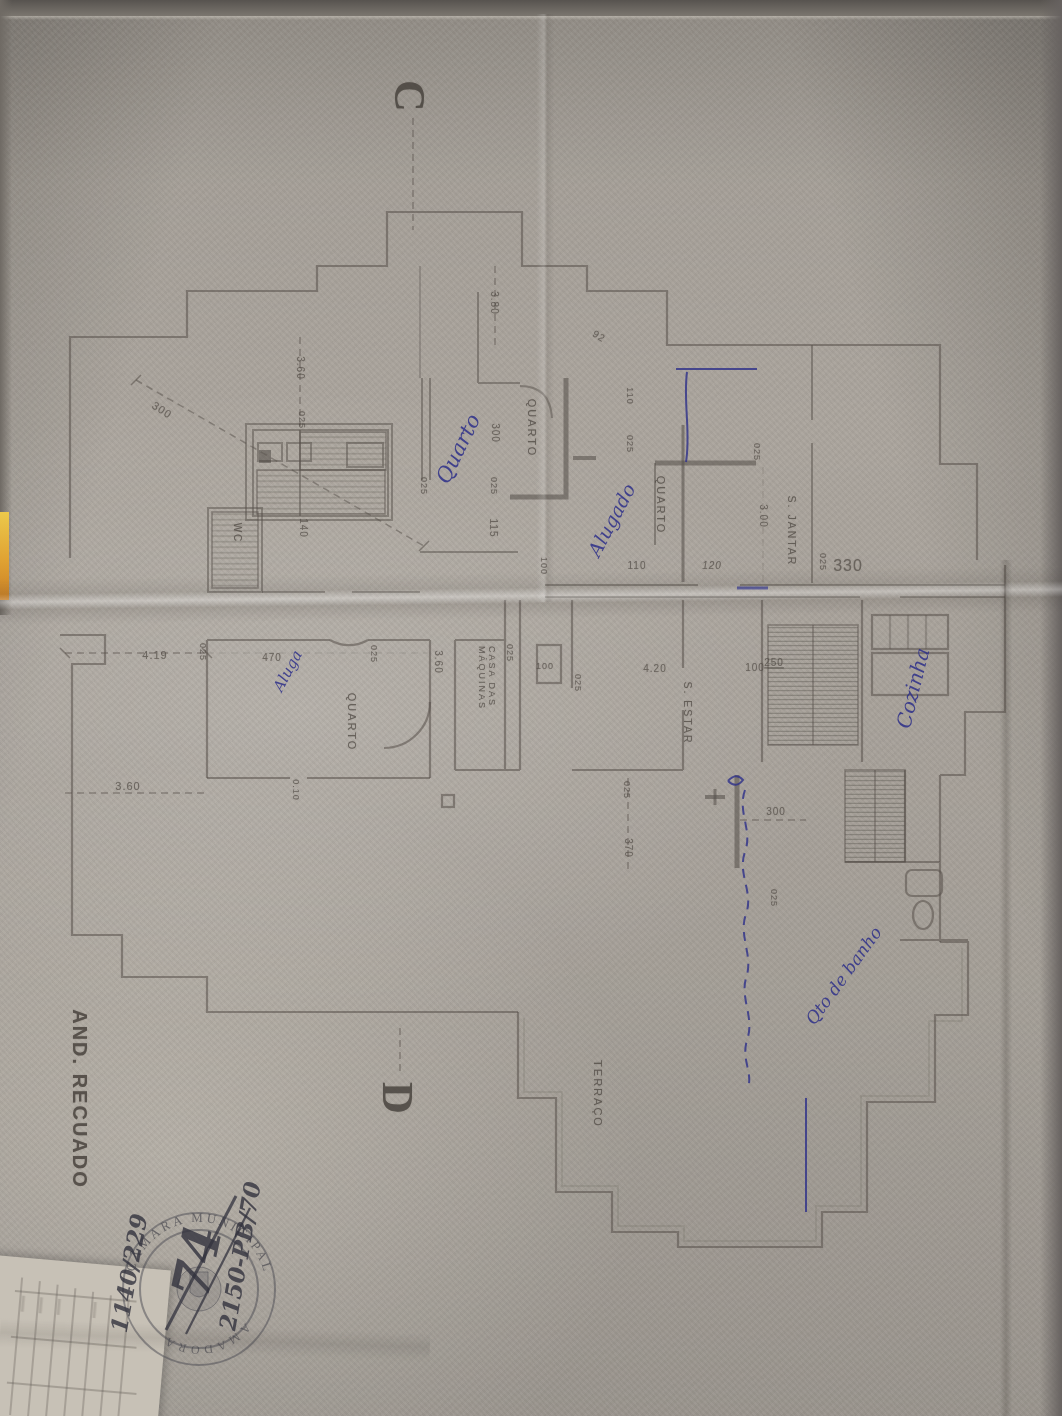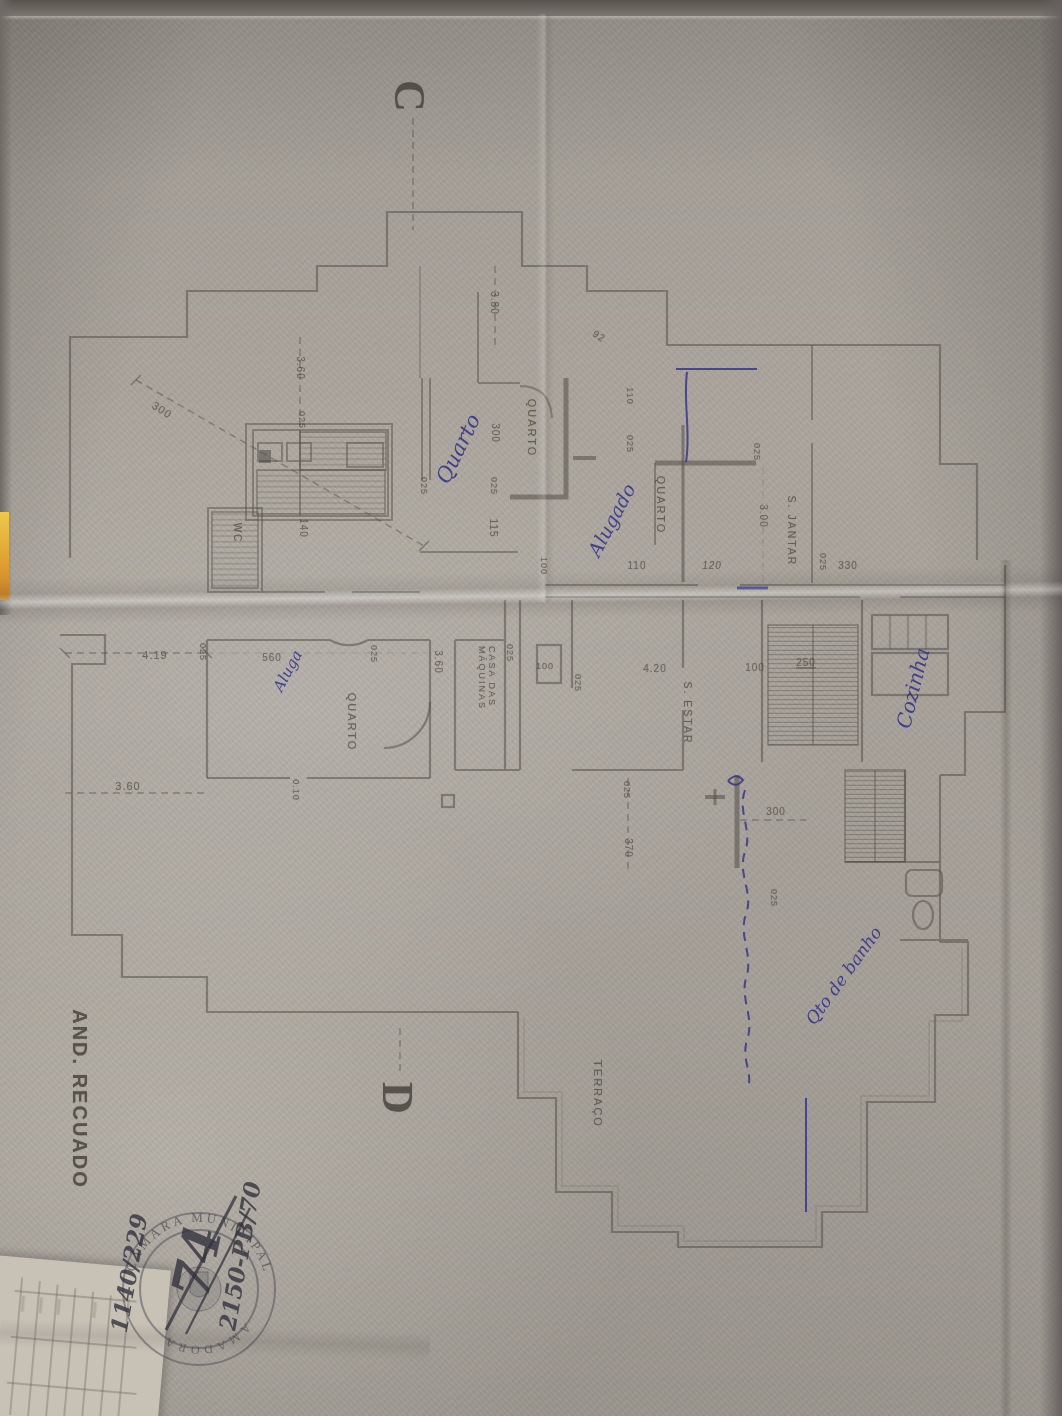--- a/index.html
+++ b/index.html
@@ -220,33 +220,33 @@
       <span class="ann dim" style="left: 303px; top: 528px; font-size: 10px; transform: translate(-50%, -50%) rotate(90deg);">140</span>
       <span class="ann dim" style="left: 599px; top: 336px; font-size: 10px; transform: translate(-50%, -50%) rotate(32deg);">92</span>
       <span class="ann dim" style="left: 630px; top: 396px; font-size: 9px; transform: translate(-50%, -50%) rotate(90deg);">110</span>
       <span class="ann dim" style="left: 630px; top: 444px; font-size: 9px; transform: translate(-50%, -50%) rotate(90deg);">025</span>
       <span class="ann dim" style="left: 544px; top: 566px; font-size: 9px; transform: translate(-50%, -50%) rotate(90deg);">100</span>
       <span class="ann dim" style="left: 637px; top: 566px; font-size: 10px; transform: translate(-50%, -50%) rotate(0deg);">110</span>
       <span class="ann dim" style="left: 712px; top: 566px; font-size: 10px; transform: translate(-50%, -50%) rotate(0deg); font-style: italic;">120</span>
       <span class="ann dim" style="left: 757px; top: 452px; font-size: 9px; transform: translate(-50%, -50%) rotate(90deg);">025</span>
       <span class="ann dim" style="left: 763px; top: 516px; font-size: 10px; transform: translate(-50%, -50%) rotate(90deg);">3.00</span>
       <span class="ann dim" style="left: 823px; top: 562px; font-size: 9px; transform: translate(-50%, -50%) rotate(90deg);">025</span>
-      <span class="ann dim" style="left: 848px; top: 566px; font-size: 10px; transform: translate(-50%, -50%) rotate(0deg);">330</span>
+      <span class="ann dim" style="left: 848px; top: 566px; font-size: 16px; transform: translate(-50%, -50%) rotate(0deg);">330</span>
       <span class="ann dim" style="left: 155px; top: 655px; font-size: 11px; transform: translate(-50%, -50%) rotate(0deg);">4.19</span>
       <span class="ann dim" style="left: 203px; top: 652px; font-size: 9px; transform: translate(-50%, -50%) rotate(90deg);">025</span>
       <span class="ann dim" style="left: 128px; top: 786px; font-size: 11px; transform: translate(-50%, -50%) rotate(0deg);">3.60</span>
-      <span class="ann dim" style="left: 272px; top: 658px; font-size: 10px; transform: translate(-50%, -50%) rotate(0deg);">560</span>
+      <span class="ann dim" style="left: 272px; top: 658px; font-size: 10px; transform: translate(-50%, -50%) rotate(0deg);">470</span>
       <span class="ann dim" style="left: 374px; top: 654px; font-size: 9px; transform: translate(-50%, -50%) rotate(90deg);">025</span>
       <span class="ann dim" style="left: 438px; top: 662px; font-size: 10px; transform: translate(-50%, -50%) rotate(90deg);">3.60</span>
       <span class="ann dim" style="left: 510px; top: 653px; font-size: 9px; transform: translate(-50%, -50%) rotate(90deg);">025</span>
       <span class="ann dim" style="left: 545px; top: 666px; font-size: 9px; transform: translate(-50%, -50%) rotate(0deg);">100</span>
       <span class="ann dim" style="left: 578px; top: 683px; font-size: 9px; transform: translate(-50%, -50%) rotate(90deg);">025</span>
       <span class="ann dim" style="left: 655px; top: 669px; font-size: 10px; transform: translate(-50%, -50%) rotate(0deg);">4.20</span>
       <span class="ann dim" style="left: 755px; top: 668px; font-size: 10px; transform: translate(-50%, -50%) rotate(0deg);">100</span>
-      <span class="ann dim" style="left: 806px; top: 663px; font-size: 10px; transform: translate(-50%, -50%) rotate(0deg); text-decoration: underline;">250</span>
+      <span class="ann dim" style="left: 774px; top: 663px; font-size: 10px; transform: translate(-50%, -50%) rotate(0deg); text-decoration: underline;">250</span>
       <span class="ann dim" style="left: 627px; top: 790px; font-size: 9px; transform: translate(-50%, -50%) rotate(90deg);">025</span>
       <span class="ann dim" style="left: 628px; top: 848px; font-size: 10px; transform: translate(-50%, -50%) rotate(90deg);">370</span>
       <span class="ann dim" style="left: 776px; top: 812px; font-size: 10px; transform: translate(-50%, -50%) rotate(0deg);">300</span>
       <span class="ann dim" style="left: 774px; top: 898px; font-size: 9px; transform: translate(-50%, -50%) rotate(90deg);">025</span>
       <span class="ann dim" style="left: 296px; top: 790px; font-size: 9px; transform: translate(-50%, -50%) rotate(90deg);">0.10</span>
       <span class="ann ink" style="left: 459px; top: 449px; font-size: 21px; transform: translate(-50%, -50%) rotate(-64deg);">Quarto</span>
       <span class="ann ink" style="left: 612px; top: 520px; font-size: 19px; transform: translate(-50%, -50%) rotate(-62deg);">Alugado</span>
       <span class="ann ink" style="left: 913px; top: 688px; font-size: 20px; transform: translate(-50%, -50%) rotate(-76deg);">Cozinha</span>
       <span class="ann ink" style="left: 288px; top: 671px; font-size: 15px; transform: translate(-50%, -50%) rotate(-62deg);">Aluga</span>
       <span class="ann ink" style="left: 844px; top: 976px; font-size: 17px; transform: translate(-50%, -50%) rotate(-54deg);">Qto de banho</span>

